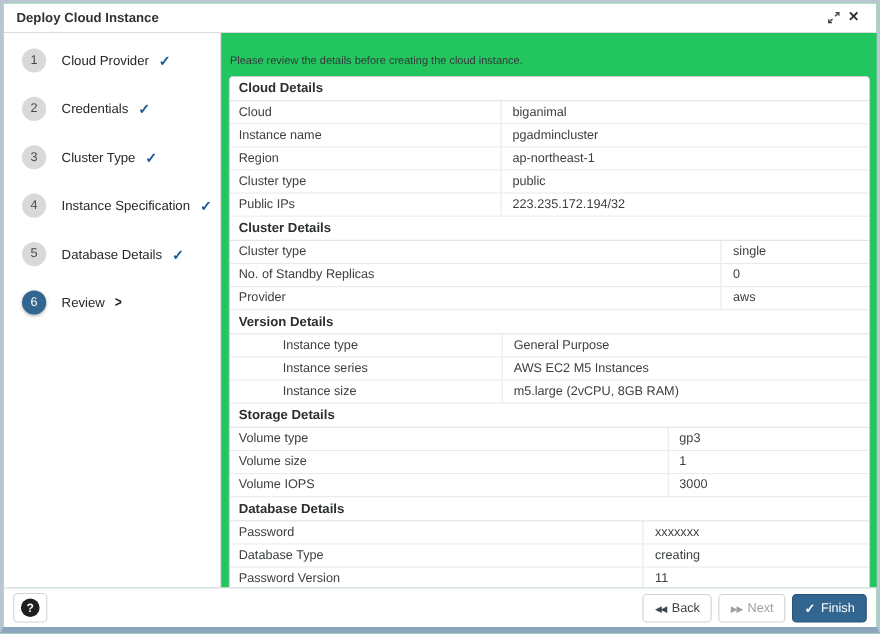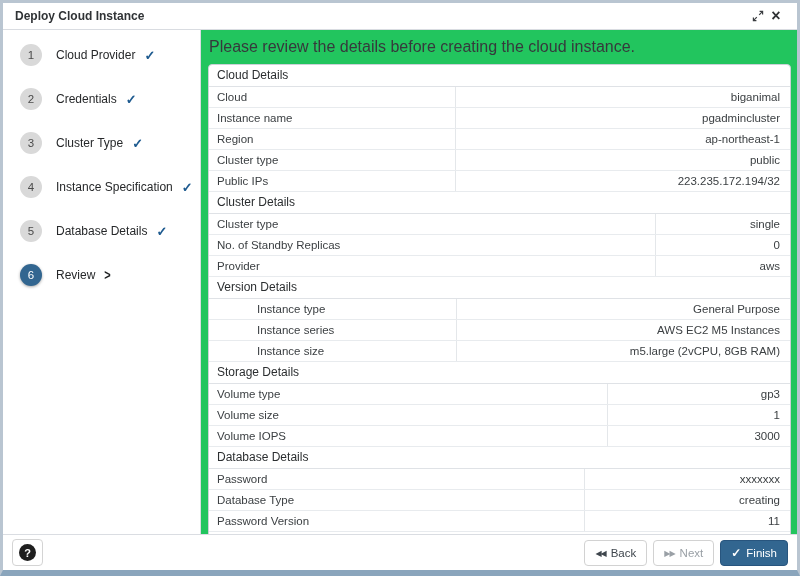--- a/index.html
+++ b/index.html
@@ -50,40 +50,40 @@
     background:#326690; color:#fff;
     box-shadow:0 1px 3px rgba(0,0,0,.35);
   }
   .step-label{ margin-left:14px; font-size:12px; color:#26282a; }
   .check-glyph{ margin-left:9px; color:#1d5a8f; font-size:13px; font-weight:bold; }
   .chev-glyph{ margin-left:9px; color:#1d1f21; font-size:11px; font-weight:bold;
     transform:scaleY(1.25); display:inline-block; }
 
   
   .content{ flex:1; padding:6px 6px 0 7px; display:flex; flex-direction:column; overflow:hidden; }
-  .instruction{ font-size:16px; color:#36393c; margin:2px 0 8px 1px; }
+  .instruction{ font-size:10px; color:#36393c; margin:14px 0 8px 1px; }
 
   .review-table{
     border:1px solid #ccd1d8; border-radius:4px;
     padding-bottom:7px; background:#fff;
   }
   .section-title{
-    font-size:12px; font-weight:normal; color:#2b2e30;
+    font-size:12px; font-weight:bold; color:#2b2e30;
     padding:4px 8px 4px 8px;
     line-height:13px;
     border-bottom:1px solid #dfe2e6;
   }
   .trow{ display:flex; border-bottom:1px solid #e8ebee; }
   .cell-label{
     font-size:11.5px; color:#3c4043; padding:3px 8px;
     line-height:14px;
     border-right:1px solid #e4e7ea;
   }
   .cell-value{
-    flex:1; text-align:right; font-size:11.5px; color:#3c4043;
+    flex:1; font-size:11.5px; color:#3c4043;
     padding:3px 10px; line-height:14px;
   }
   .sec0 .cell-label{ width:42.5%; }
   .sec1 .cell-label{ width:77%; }
   .sec2 .cell-label{ width:35.8%;margin-left:40px; }
   .sec3 .cell-label{ width:68.6%; }
   .sec4 .cell-label{ width:64.8%; }
 
   
   .footer{

